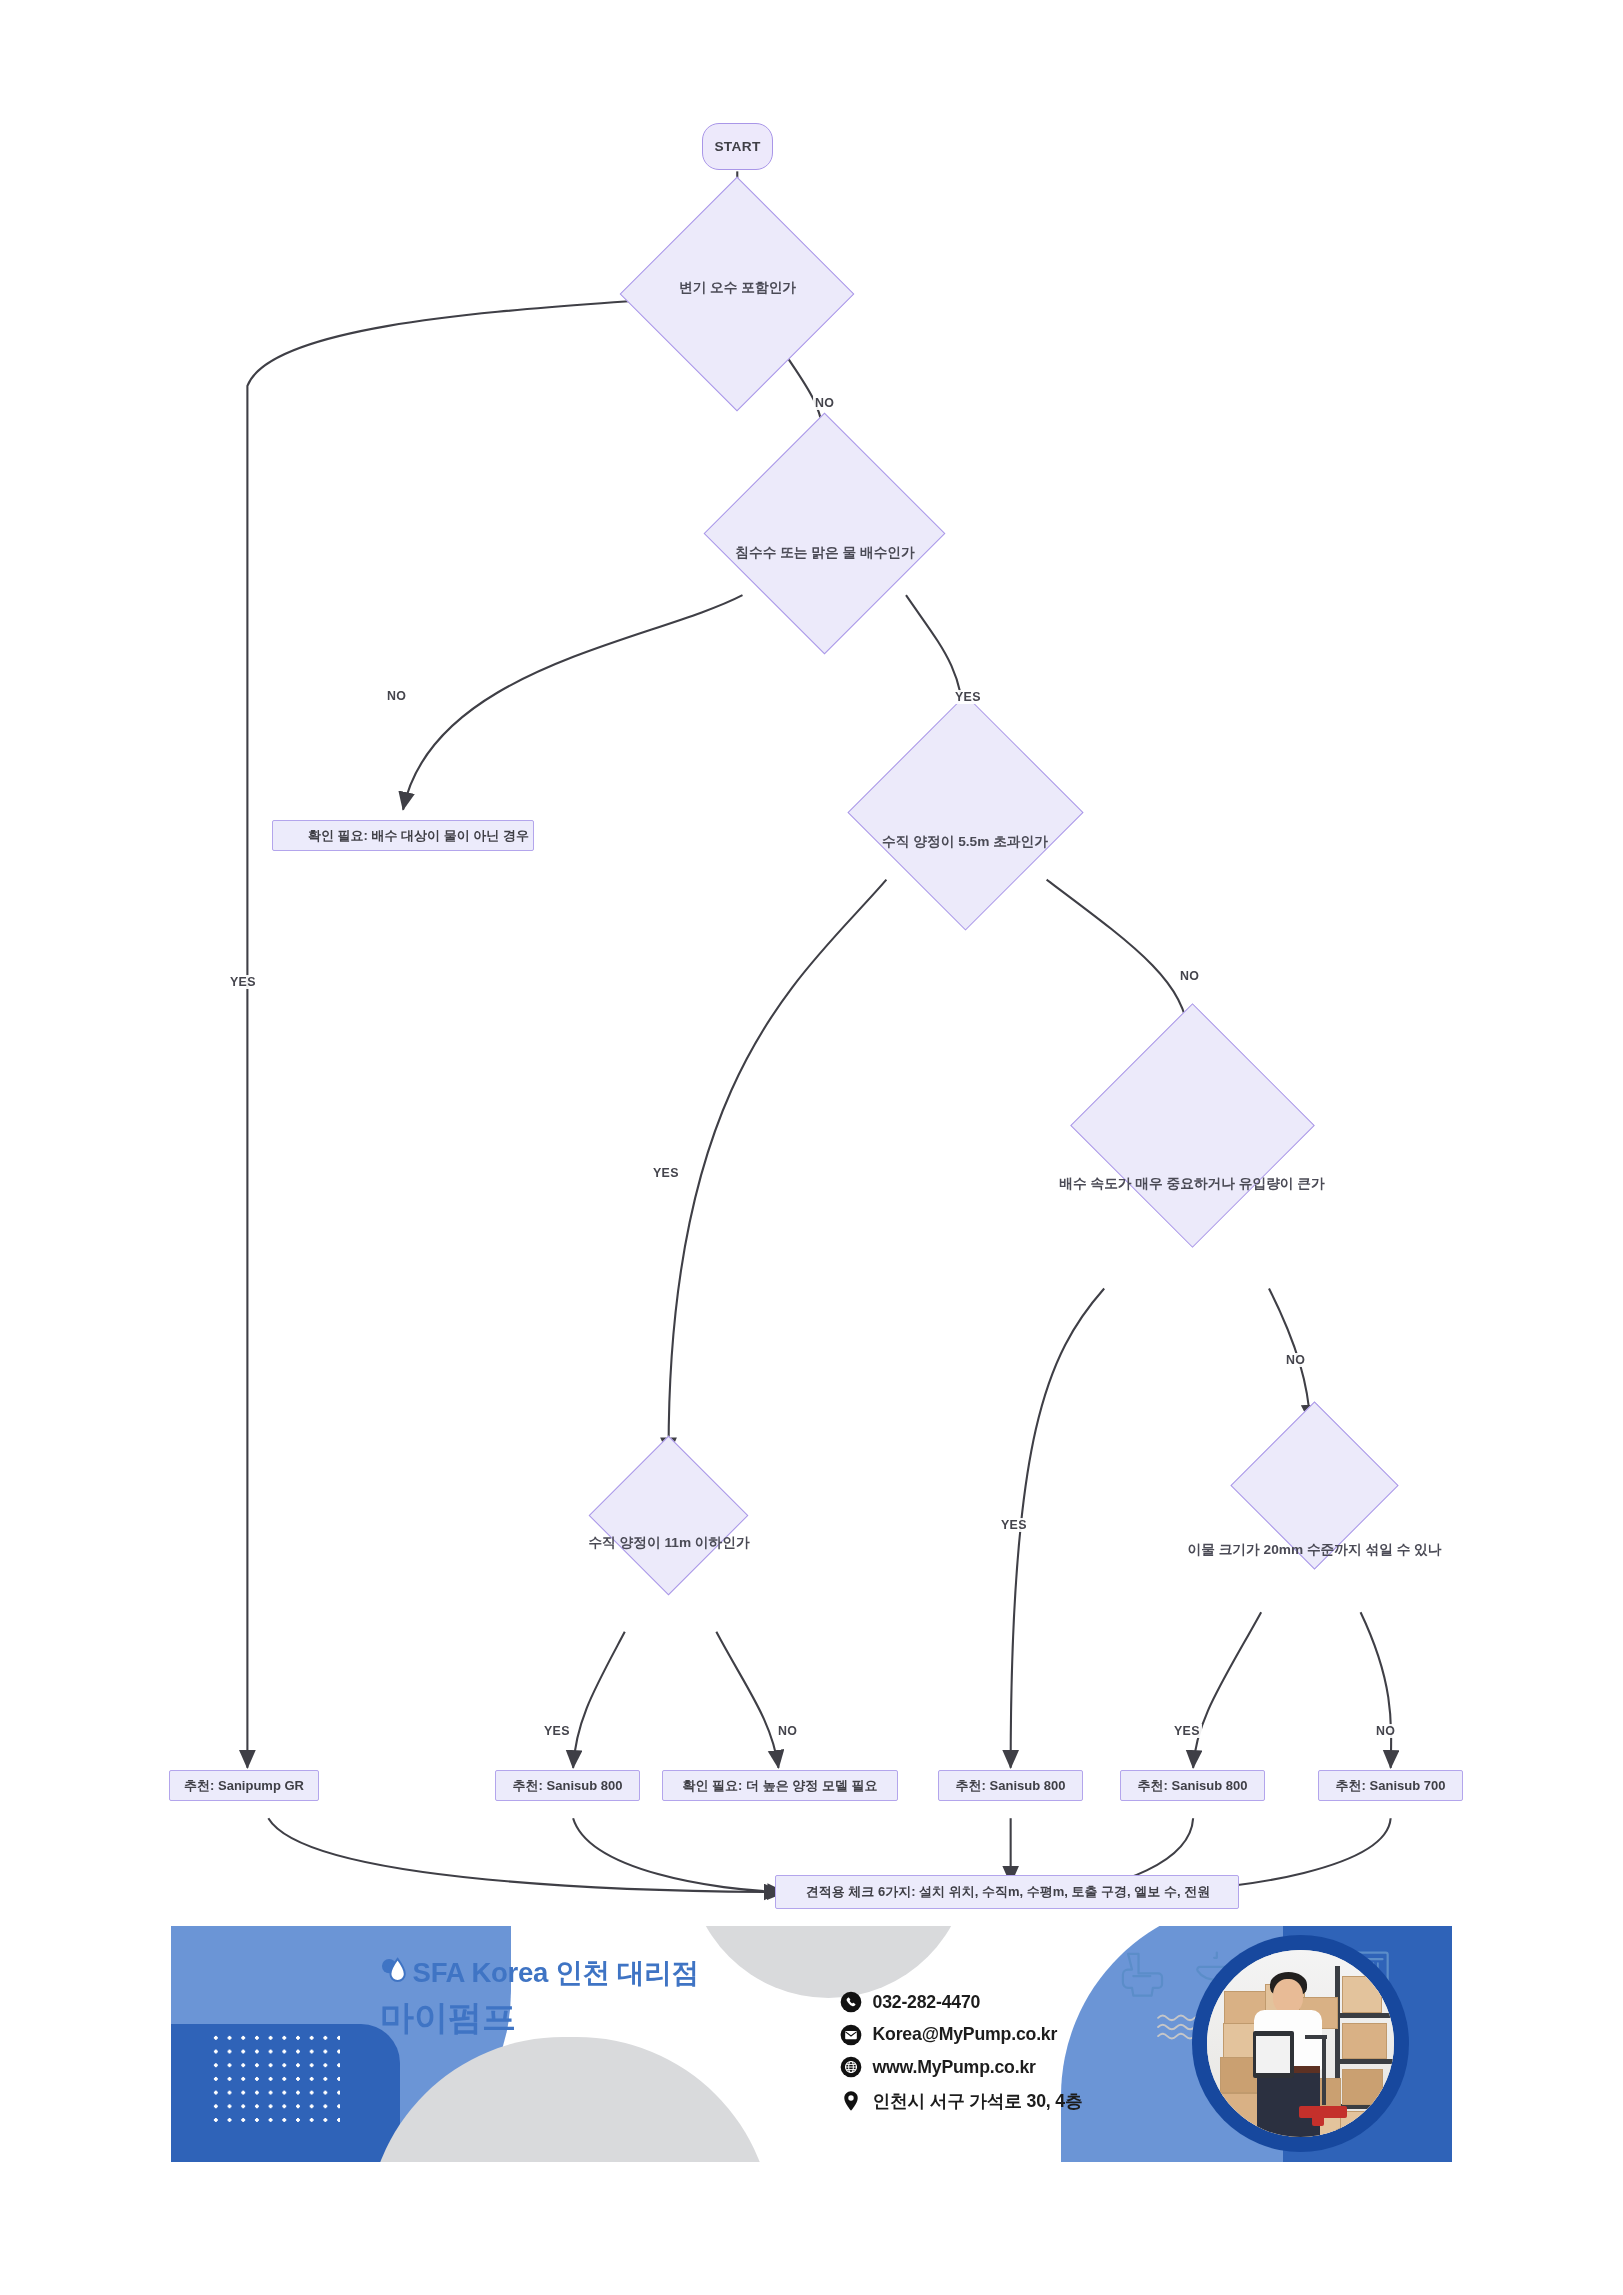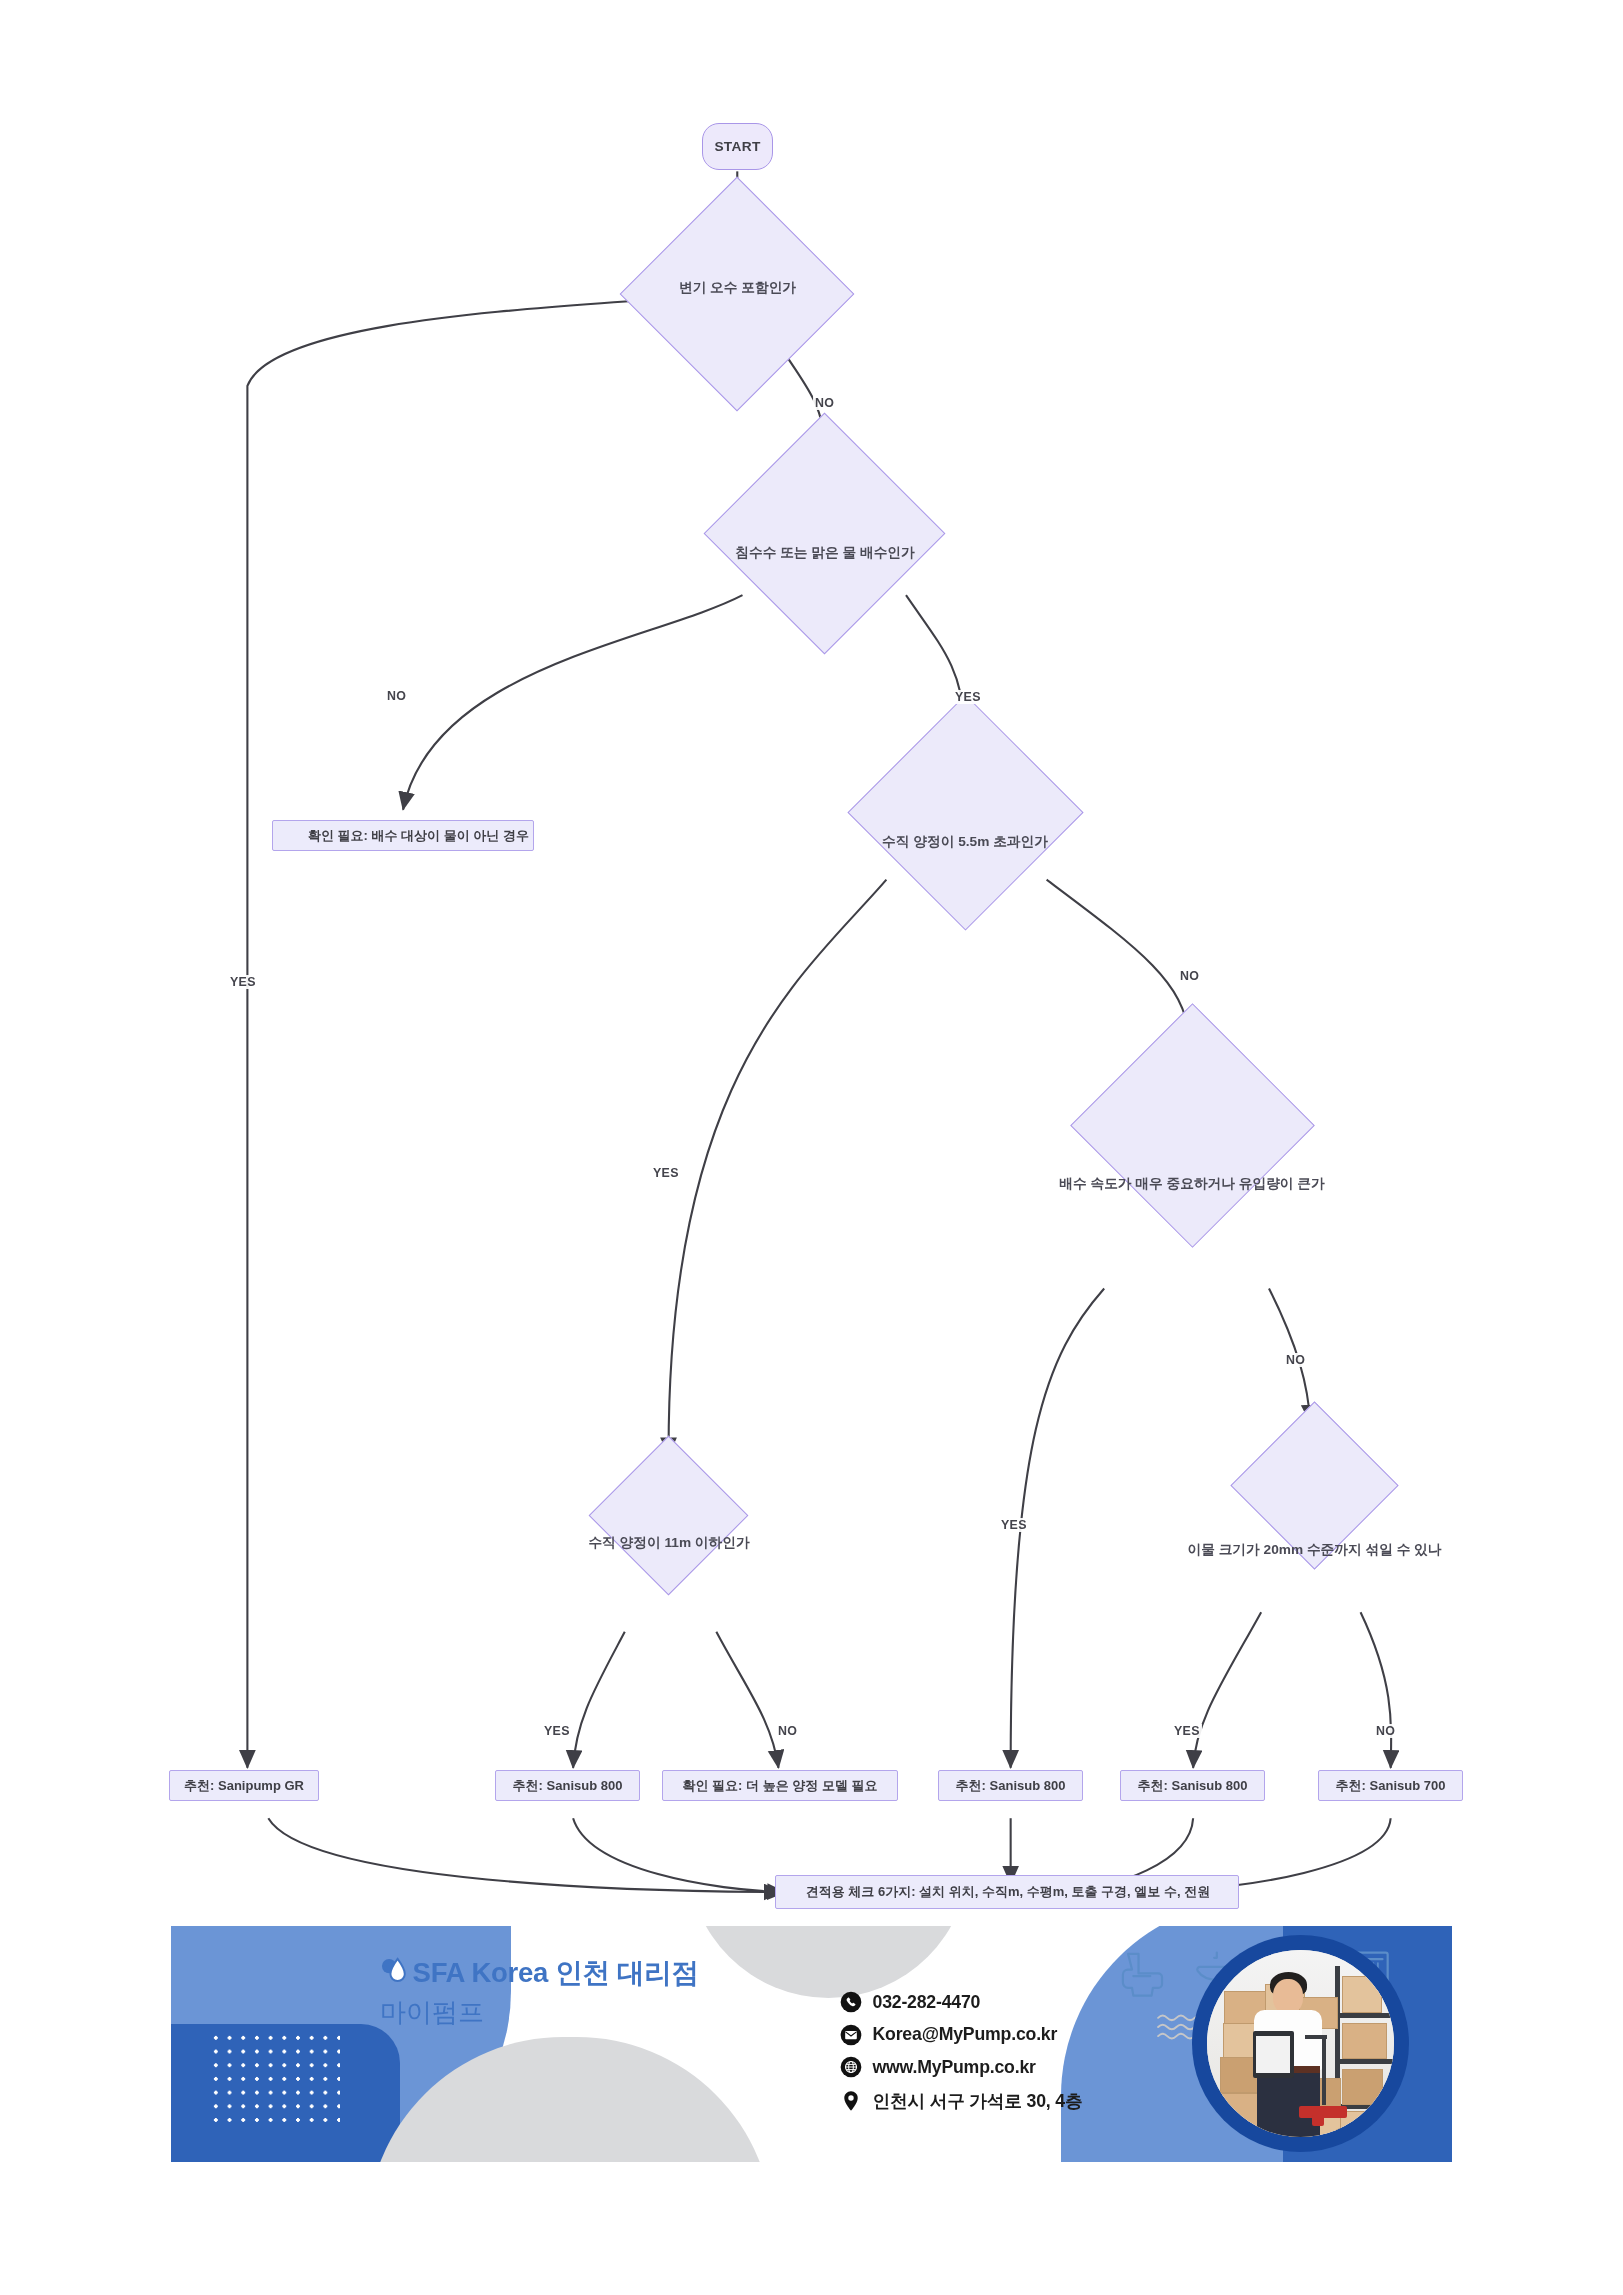--- a/index.html
+++ b/index.html
@@ -45,21 +45,21 @@
   .bn-blue-mid{position:absolute;background:#6b95d6;}
   .bn-deep{position:absolute;background:#2f63b8;}
   .bn-grey{position:absolute;background:#d9dadc;}
   .dots{
     position:absolute;left:38px;top:105px;width:131px;height:92px;
     background-image:radial-gradient(#ffffff 1.7px, transparent 1.8px);
     background-size:13.7px 13.7px;
   }
   .brand{position:absolute;left:209px;top:29px;}
   .brand-l1{color:#3f74c4;font-size:27.5px;font-weight:bold;white-space:nowrap;letter-spacing:-0.3px;}
-  .brand-l2{color:#3f74c4;font-size:26px;font-weight:normal;margin-top:2.6px;}
+  .brand-l2{color:#3f74c4;font-size:34px;font-weight:bold;margin-top:2.6px;}
   .drop{display:inline-block;vertical-align:-2.6px;margin-right:2.6px;}
   .contact{position:absolute;left:669px;top:33px;margin-top:32px;}
   .crow{display:flex;align-items:center;margin-bottom:10.5px;}
   .crow .ico{width:22px;height:22px;margin-right:10.5px;flex:0 0 22px;}
   .crow .txt{color:#1c1c1c;font-size:17.7px;font-weight:bold;white-space:nowrap;letter-spacing:-0.2px;}
   .plumb{position:absolute;top:23.6px;left:949px;width:281px;height:150px;}
   .photo-ring{
     position:absolute;left:1021px;top:9.2px;width:217px;height:217px;border-radius:50%;
     background:#17489e;display:flex;align-items:center;justify-content:center;
   }

